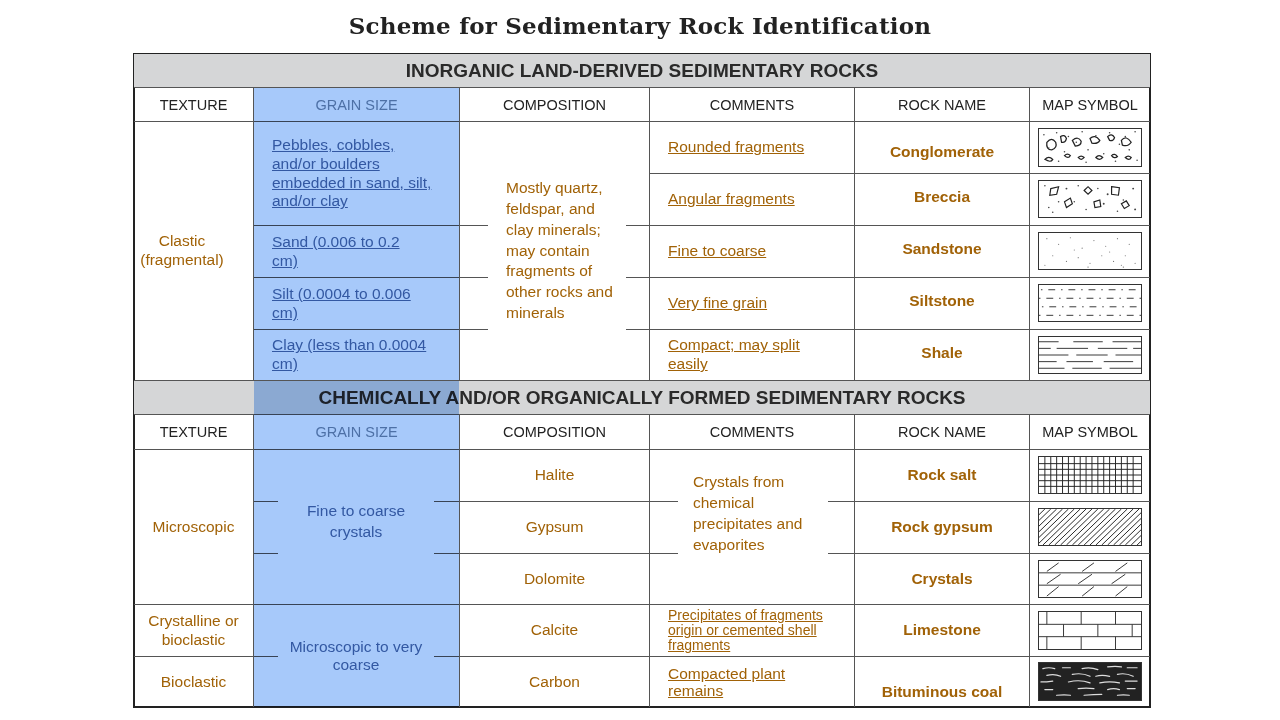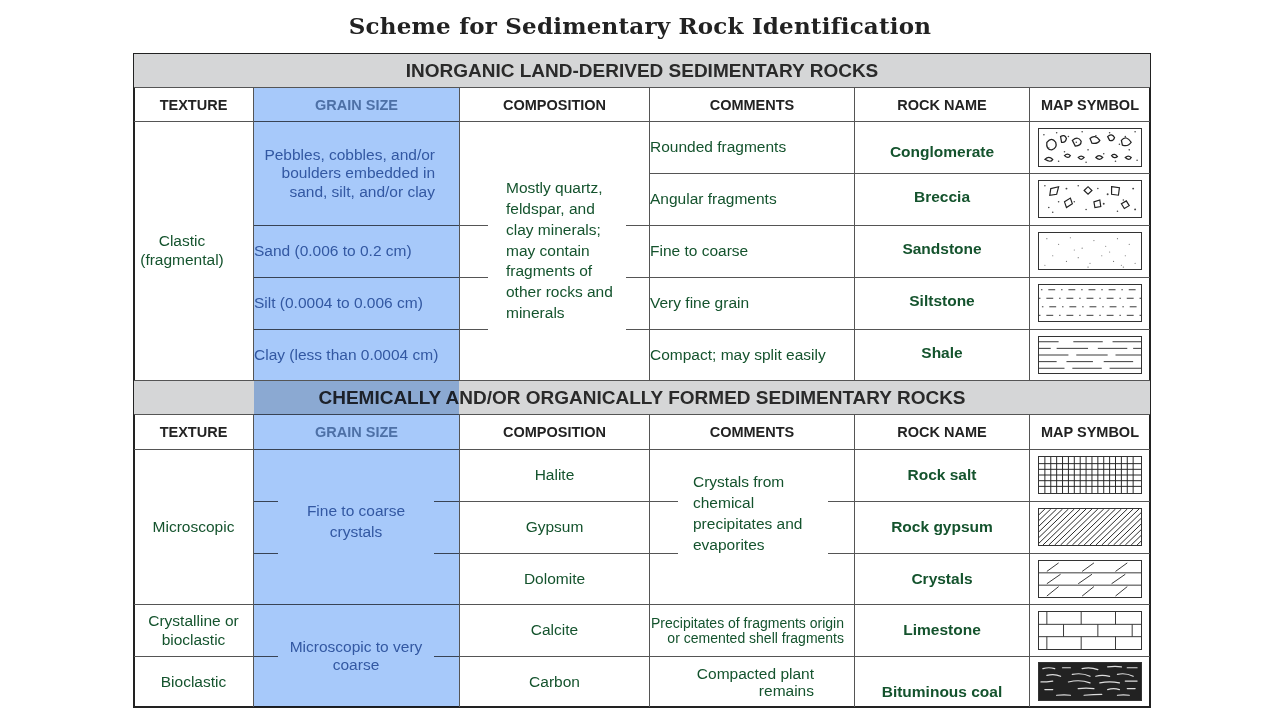--- a/index.html
+++ b/index.html
@@ -3,24 +3,24 @@
 <meta charset="utf-8">
 <style>
   html,body{margin:0;padding:0;background:#fff;}
   body{width:1280px;height:720px;position:relative;overflow:hidden;font-family:"Liberation Sans",sans-serif;color:#222;}
   .title{position:absolute;left:0;width:1280px;top:12px;text-align:center;font-family:"DejaVu Serif","Liberation Serif",serif;font-size:23px;font-weight:bold;color:#222;letter-spacing:0.2px;}
   .abs{position:absolute;box-sizing:border-box;}
   .frame{left:133px;top:53px;width:1018px;height:655px;border:2px solid #222;}
   .band{background:#d5d6d7;left:134px;width:1016px;height:34px;display:flex;align-items:center;justify-content:center;font-size:19px;font-weight:bold;color:#2a2a2a;}
   .hline{height:1px;background:#555;}
   .vline{width:1px;background:#555;}
-  .hcell{display:flex;align-items:center;justify-content:center;font-size:14.5px;font-weight:bold;color:#222;}
-  .cell{display:flex;align-items:center;font-size:15.5px;color:#14532d;line-height:1.2;}
+  .hcell{display:flex;align-items:center;justify-content:center;font-size:14.5px;font-weight:normal;color:#222;}
+  .cell{display:flex;align-items:center;font-size:15.5px;color:#a16207;line-height:1.2;}
   .center{justify-content:center;text-align:center;}
-  .left{justify-content:flex-start;text-align:right;}
+  .left{justify-content:flex-start;text-align:left;padding-left:18px;text-decoration:underline;}
   .bold{font-weight:bold;}
   .blue{background:rgba(120,172,248,0.65);}
   .bluetext{color:#4d70a6;}
   .sym{border:1.5px solid #333;background:#fff;overflow:hidden;}
   .sym svg{display:block;width:100%;height:100%;}
   .small{font-size:14px;line-height:1.05;}
 </style>
 </head>
 <body>
 

